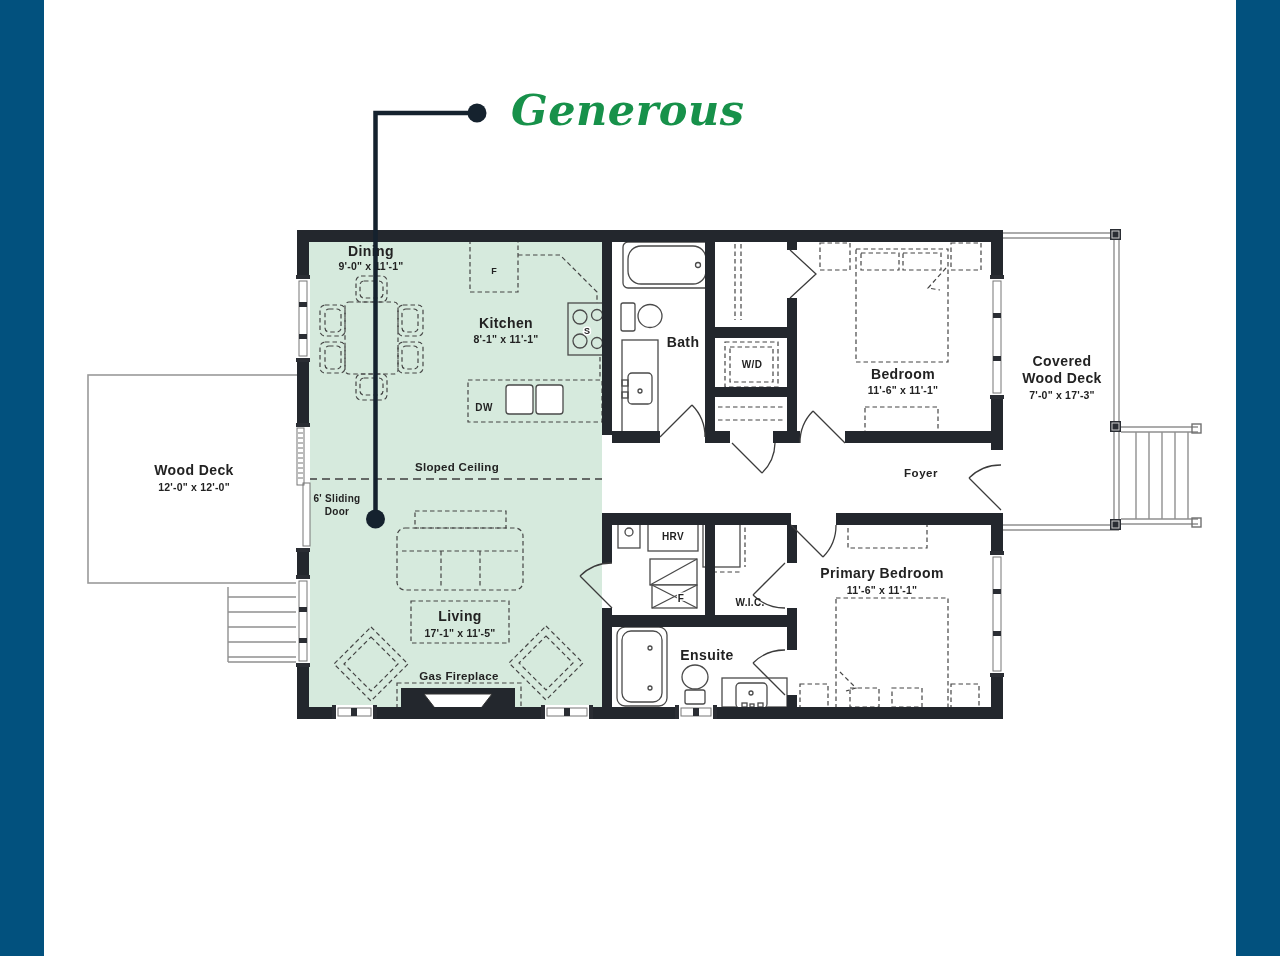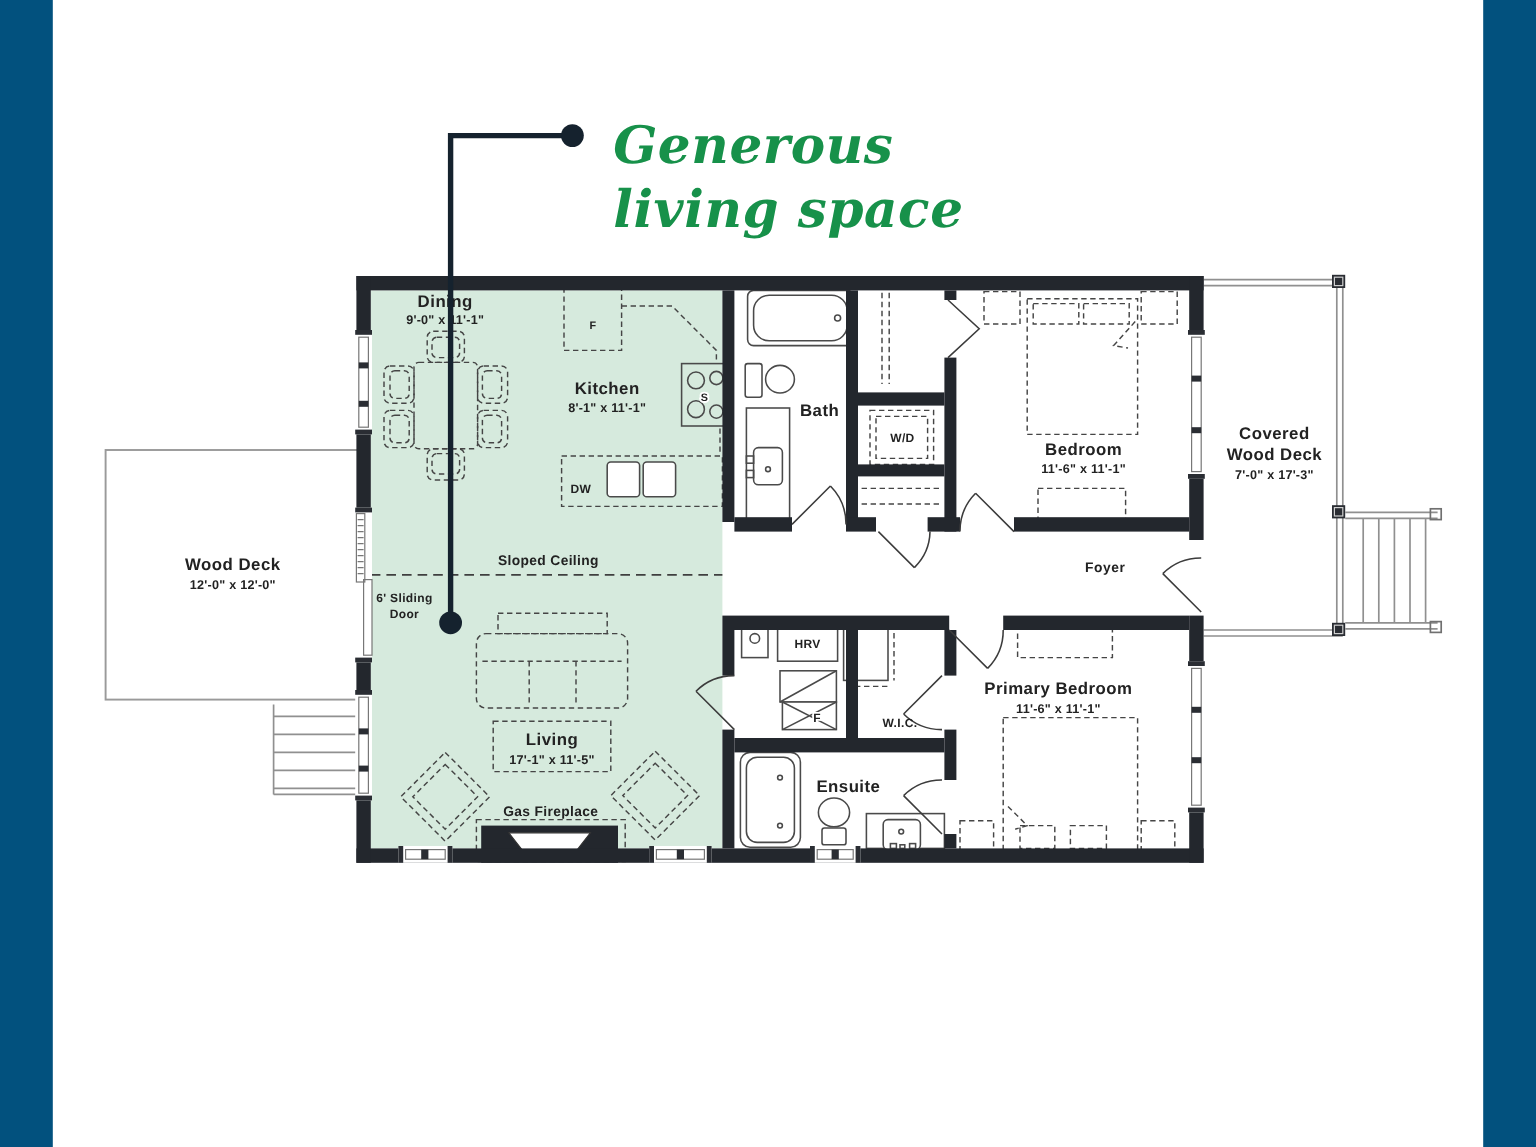--- a/index.html
+++ b/index.html
@@ -6,21 +6,21 @@
   body{
     width:1280px;height:956px;position:relative;overflow:hidden;
     background:#fff;font-family:"Liberation Sans",sans-serif;
   }
   .side-border{position:absolute;top:0;bottom:0;width:44px;background:#02517E}
   .side-border.left{left:0}
   .side-border.right{right:0}
   .headline{
     position:absolute;left:511px;top:84px;
     font-family:"DejaVu Serif",serif;font-style:italic;font-weight:600;
-    font-size:43px;line-height:53px;color:#17914A;letter-spacing:.5px;margin-top:12px;
+    font-size:43px;line-height:53px;color:#17914A;letter-spacing:.5px;
   }
   .headline span{display:block}
   svg.plan{position:absolute;left:0;top:0}
 
   
   text{font-family:"Liberation Sans",sans-serif;fill:#222;text-anchor:middle}
   .tn{font-weight:700;font-size:14px;letter-spacing:.4px}
   .td{font-weight:600;font-size:10.5px;letter-spacing:.2px}
   .ts{font-weight:700;font-size:10px;letter-spacing:.3px}
   .tm{font-weight:700;font-size:11.5px;letter-spacing:.3px}
@@ -40,21 +40,20 @@
   .cap{fill:#2a2d33}
 </style>
 </head>
 <body>
 
 <div class="side-border left"></div>
 <div class="side-border right"></div>
 
 <div class="headline">
   <span>Generous</span>
-  <span>living space</span>
 </div>
 
 <svg class="plan" width="1280" height="956" viewBox="0 0 1280 956">
 
   <rect x="309" y="242" width="293" height="465" fill="#D6EADD"></rect>
 
   <g>
     <rect x="88" y="375" width="212" height="208" fill="#fff" stroke="#9a9a9a" stroke-width="1.6"></rect>
   </g>
   <g class="rail">

